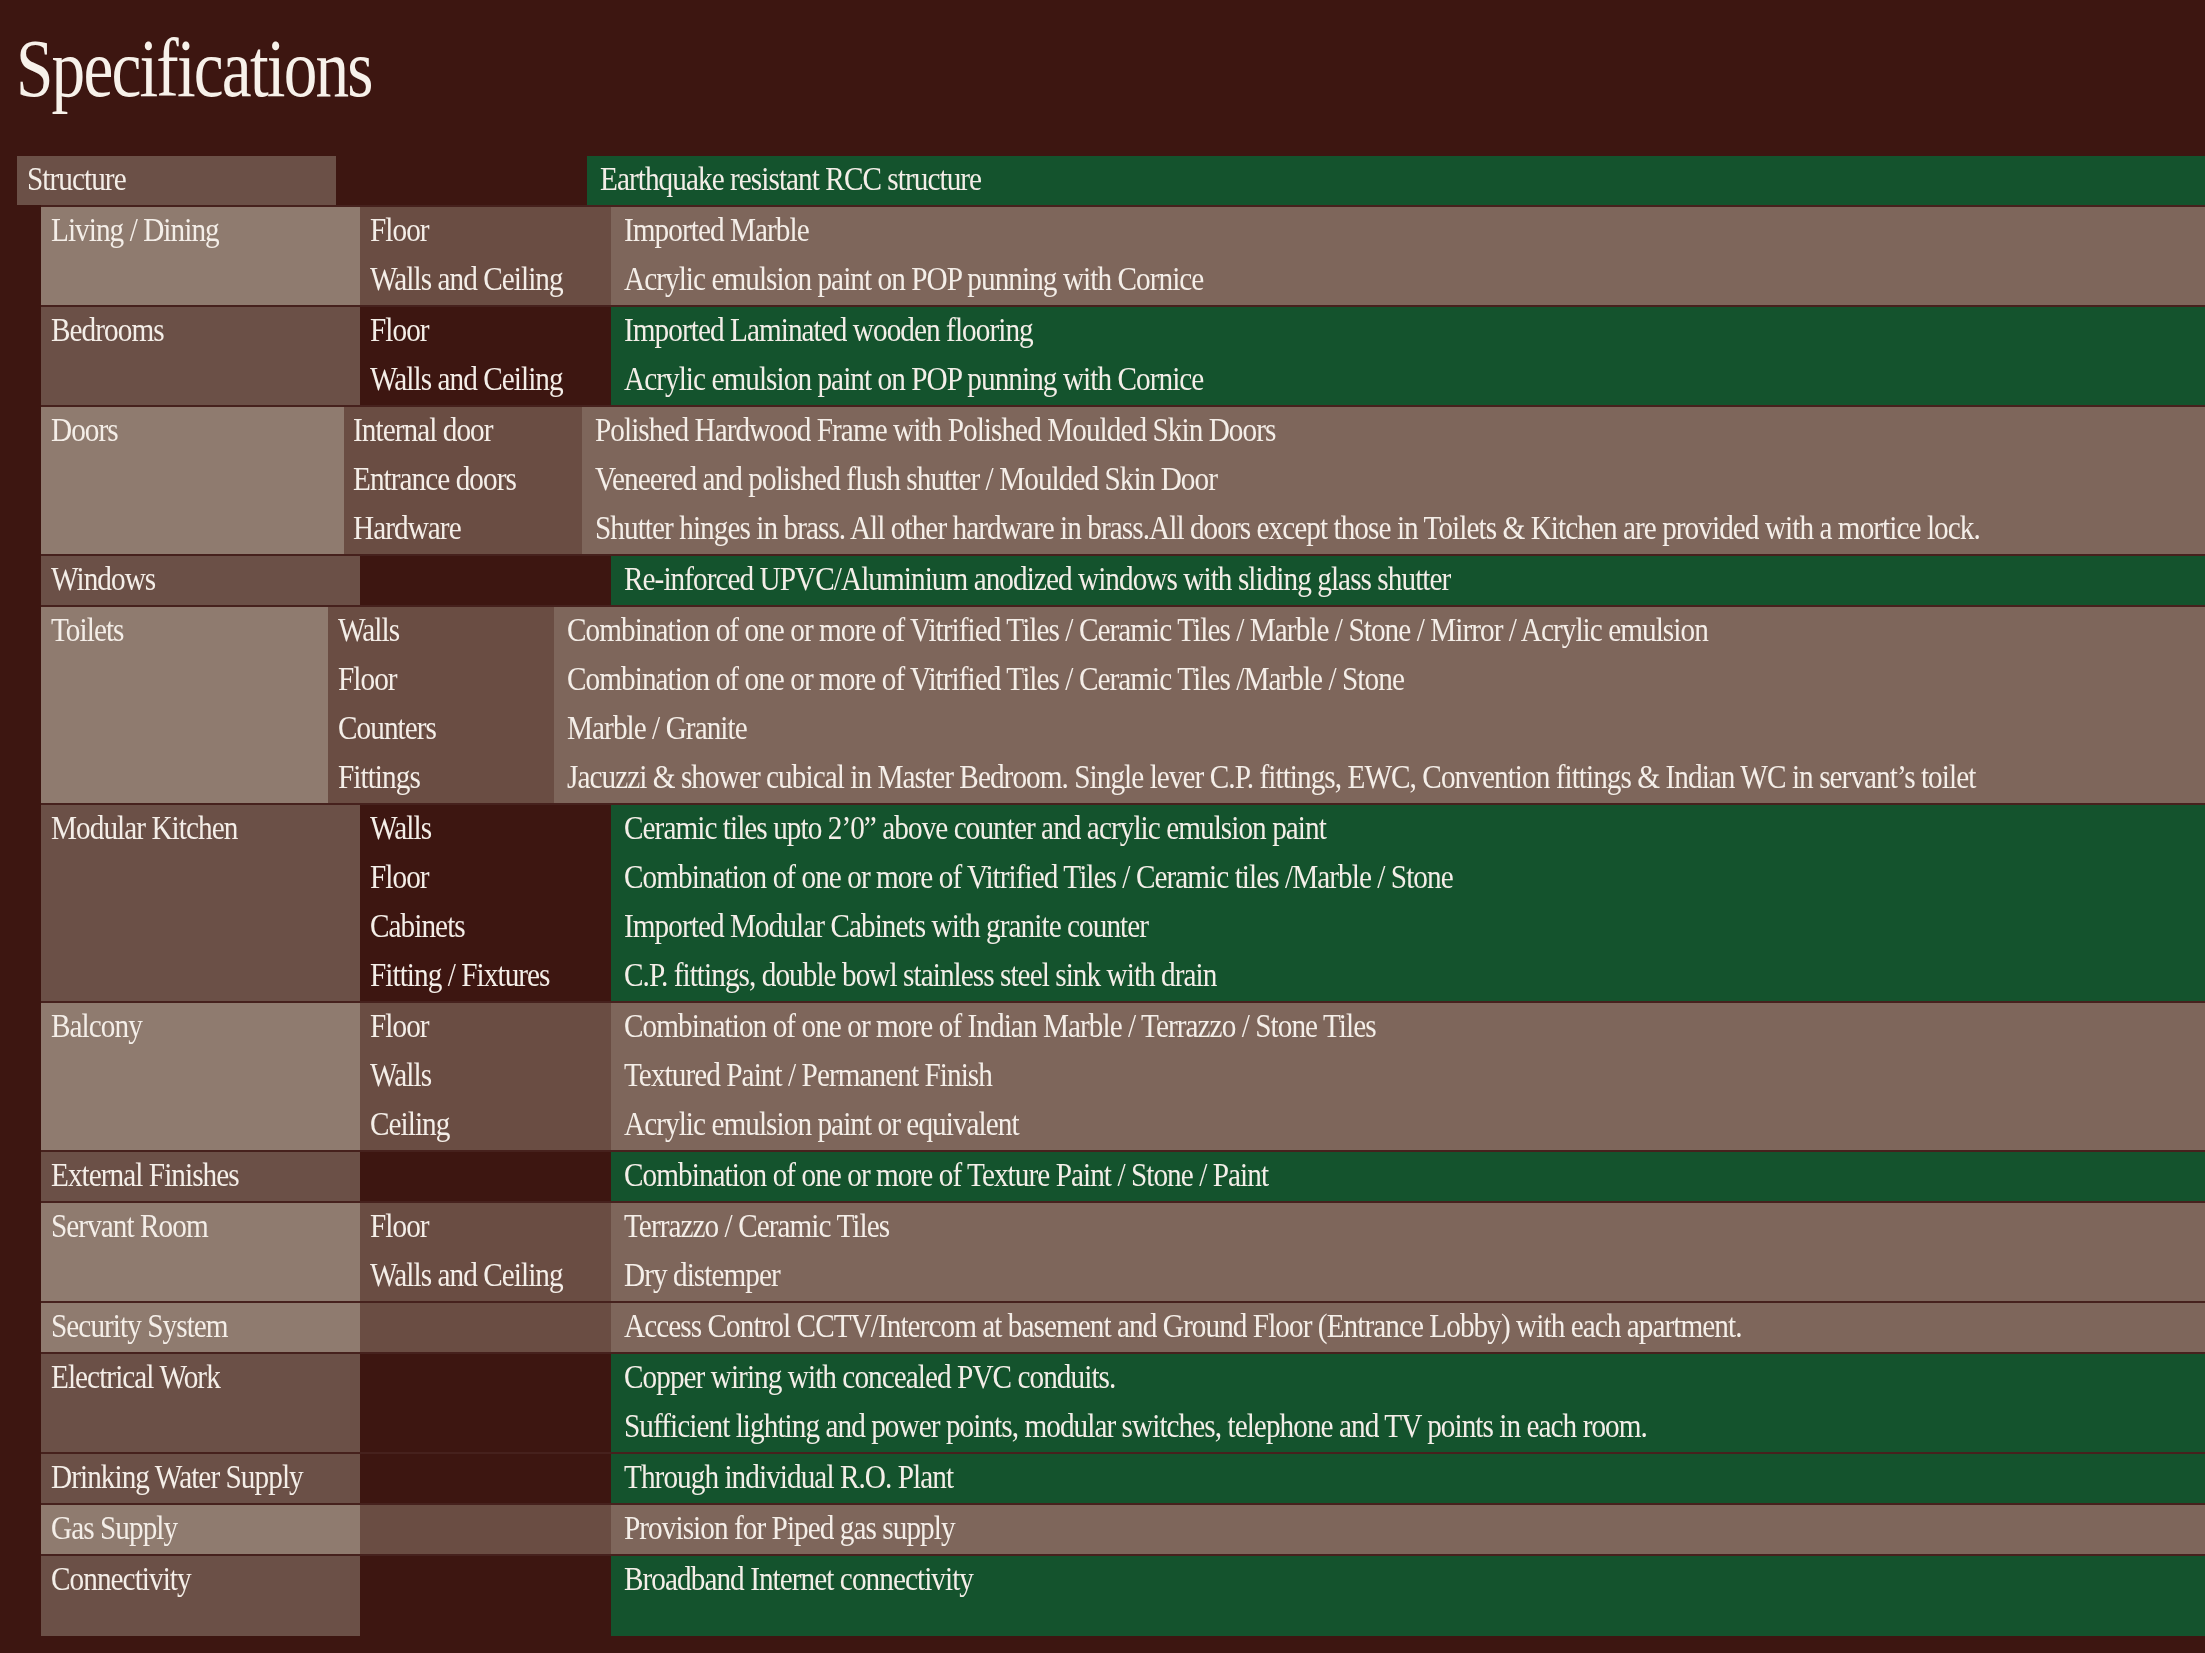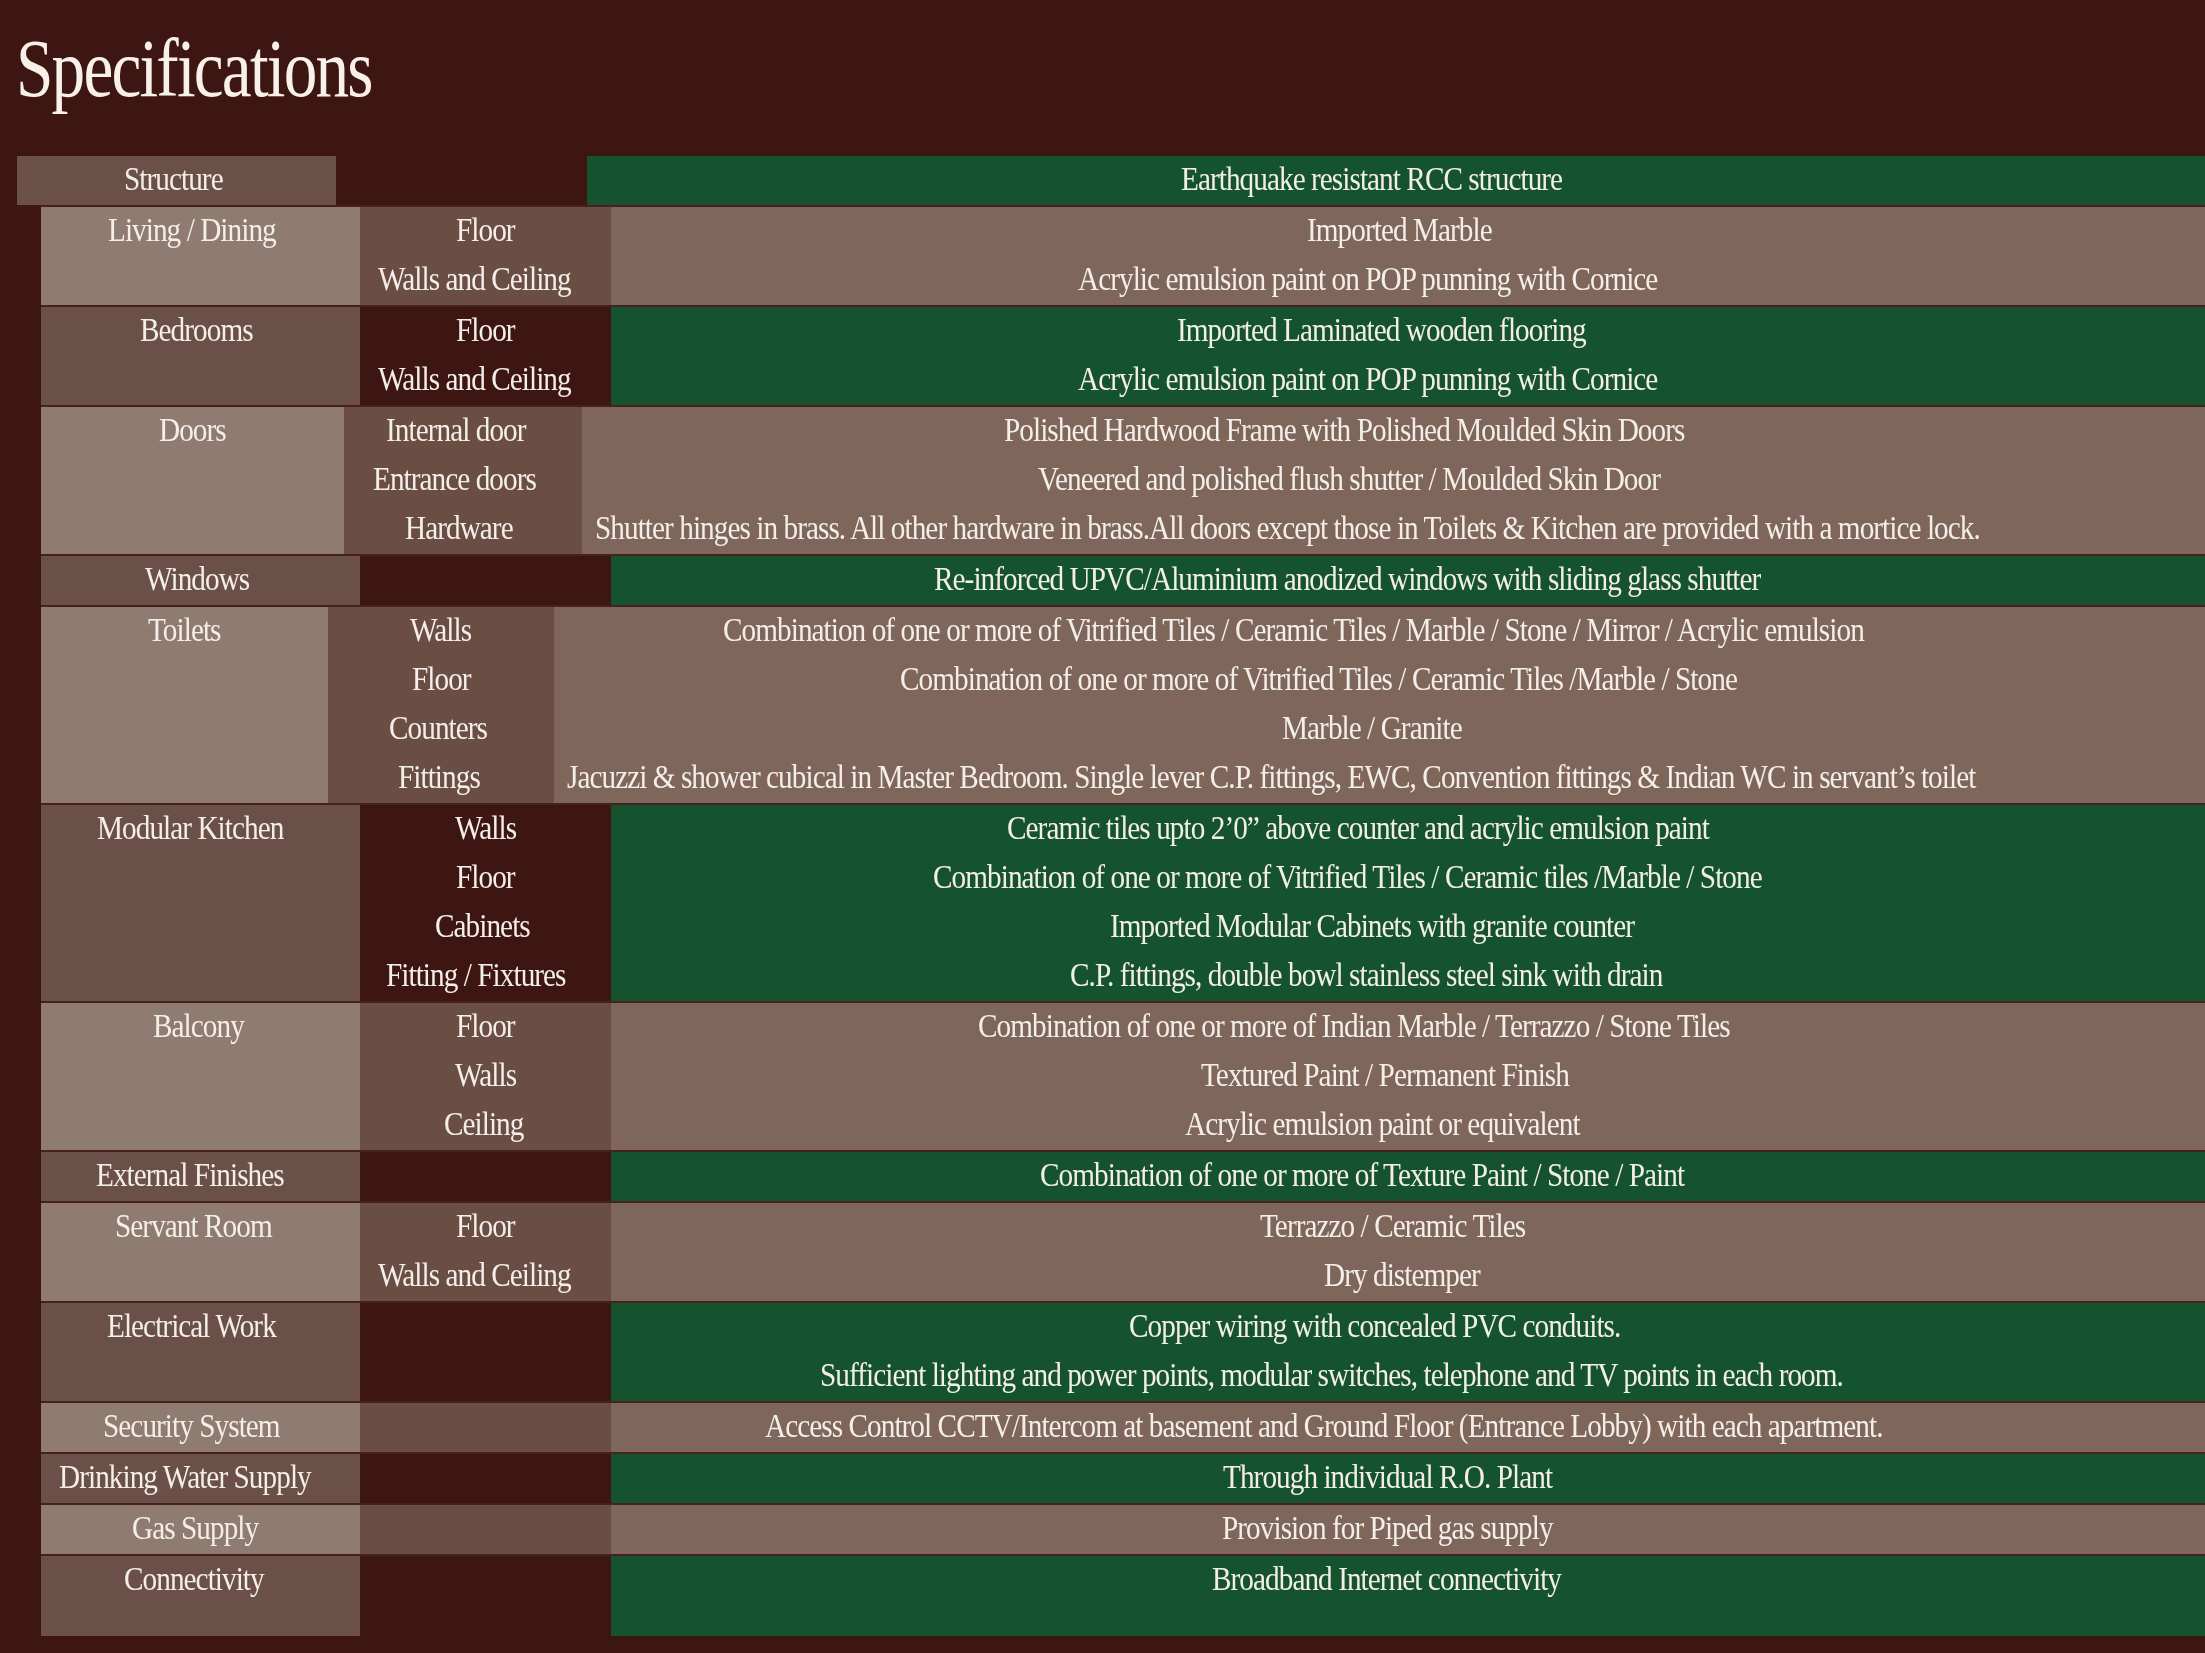--- a/index.html
+++ b/index.html
@@ -20,21 +20,20 @@
     transform: scaleX(0.82);
     transform-origin: left top;
     color: #f7f1ea;
     margin: 0;
     font-weight: normal;
   }
   .spec-table {
     position: absolute;
     left: 17px; top: 156px;
     width: 2188px;
-    text-align: center;
   }
   .group {
     display: flex;
     position: relative;
   }
   .col { box-sizing: border-box; }
   .c1 { width: 319px; }
   .c2 { width: 251px; }
   .c3 { flex: 1; }
   .group.light .c1 { background: #8f7b6f; }
@@ -197,44 +196,44 @@
       </div>
       <div class="col c2">
         <div class="line"><span class="lbl">Floor</span></div>
         <div class="line"><span class="lbl">Walls and Ceiling</span></div>
       </div>
       <div class="col c3">
         <div class="line"><span class="lbl">Terrazzo / Ceramic Tiles</span></div>
         <div class="line"><span class="lbl">Dry distemper</span></div>
       </div>
     </div>
+    <div class="group light">
+      <div class="col c1">
+        <div class="line"><span class="lbl">Security System</span></div>
+      </div>
+      <div class="col c2">
+        <div class="line"><span class="lbl"></span></div>
+      </div>
+      <div class="col c3">
+        <div class="line"><span class="lbl">Access Control CCTV/Intercom at basement and Ground Floor (Entrance Lobby) with each apartment.</span></div>
+      </div>
+    </div>
     <div class="group dark">
       <div class="col c1">
         <div class="line"><span class="lbl">Electrical Work</span></div>
       </div>
       <div class="col c2">
         <div class="line"><span class="lbl"></span></div>
         <div class="line"><span class="lbl"></span></div>
       </div>
       <div class="col c3">
         <div class="line"><span class="lbl">Copper wiring with concealed PVC conduits.</span></div>
         <div class="line"><span class="lbl">Sufficient lighting and power points, modular switches, telephone and TV points in each room.</span></div>
       </div>
     </div>
-    <div class="group light">
-      <div class="col c1">
-        <div class="line"><span class="lbl">Security System</span></div>
-      </div>
-      <div class="col c2">
-        <div class="line"><span class="lbl"></span></div>
-      </div>
-      <div class="col c3">
-        <div class="line"><span class="lbl">Access Control CCTV/Intercom at basement and Ground Floor (Entrance Lobby) with each apartment.</span></div>
-      </div>
-    </div>
     <div class="group dark">
       <div class="col c1">
         <div class="line"><span class="lbl">Drinking Water Supply</span></div>
       </div>
       <div class="col c2">
         <div class="line"><span class="lbl"></span></div>
       </div>
       <div class="col c3">
         <div class="line"><span class="lbl">Through individual R.O. Plant</span></div>
       </div>

